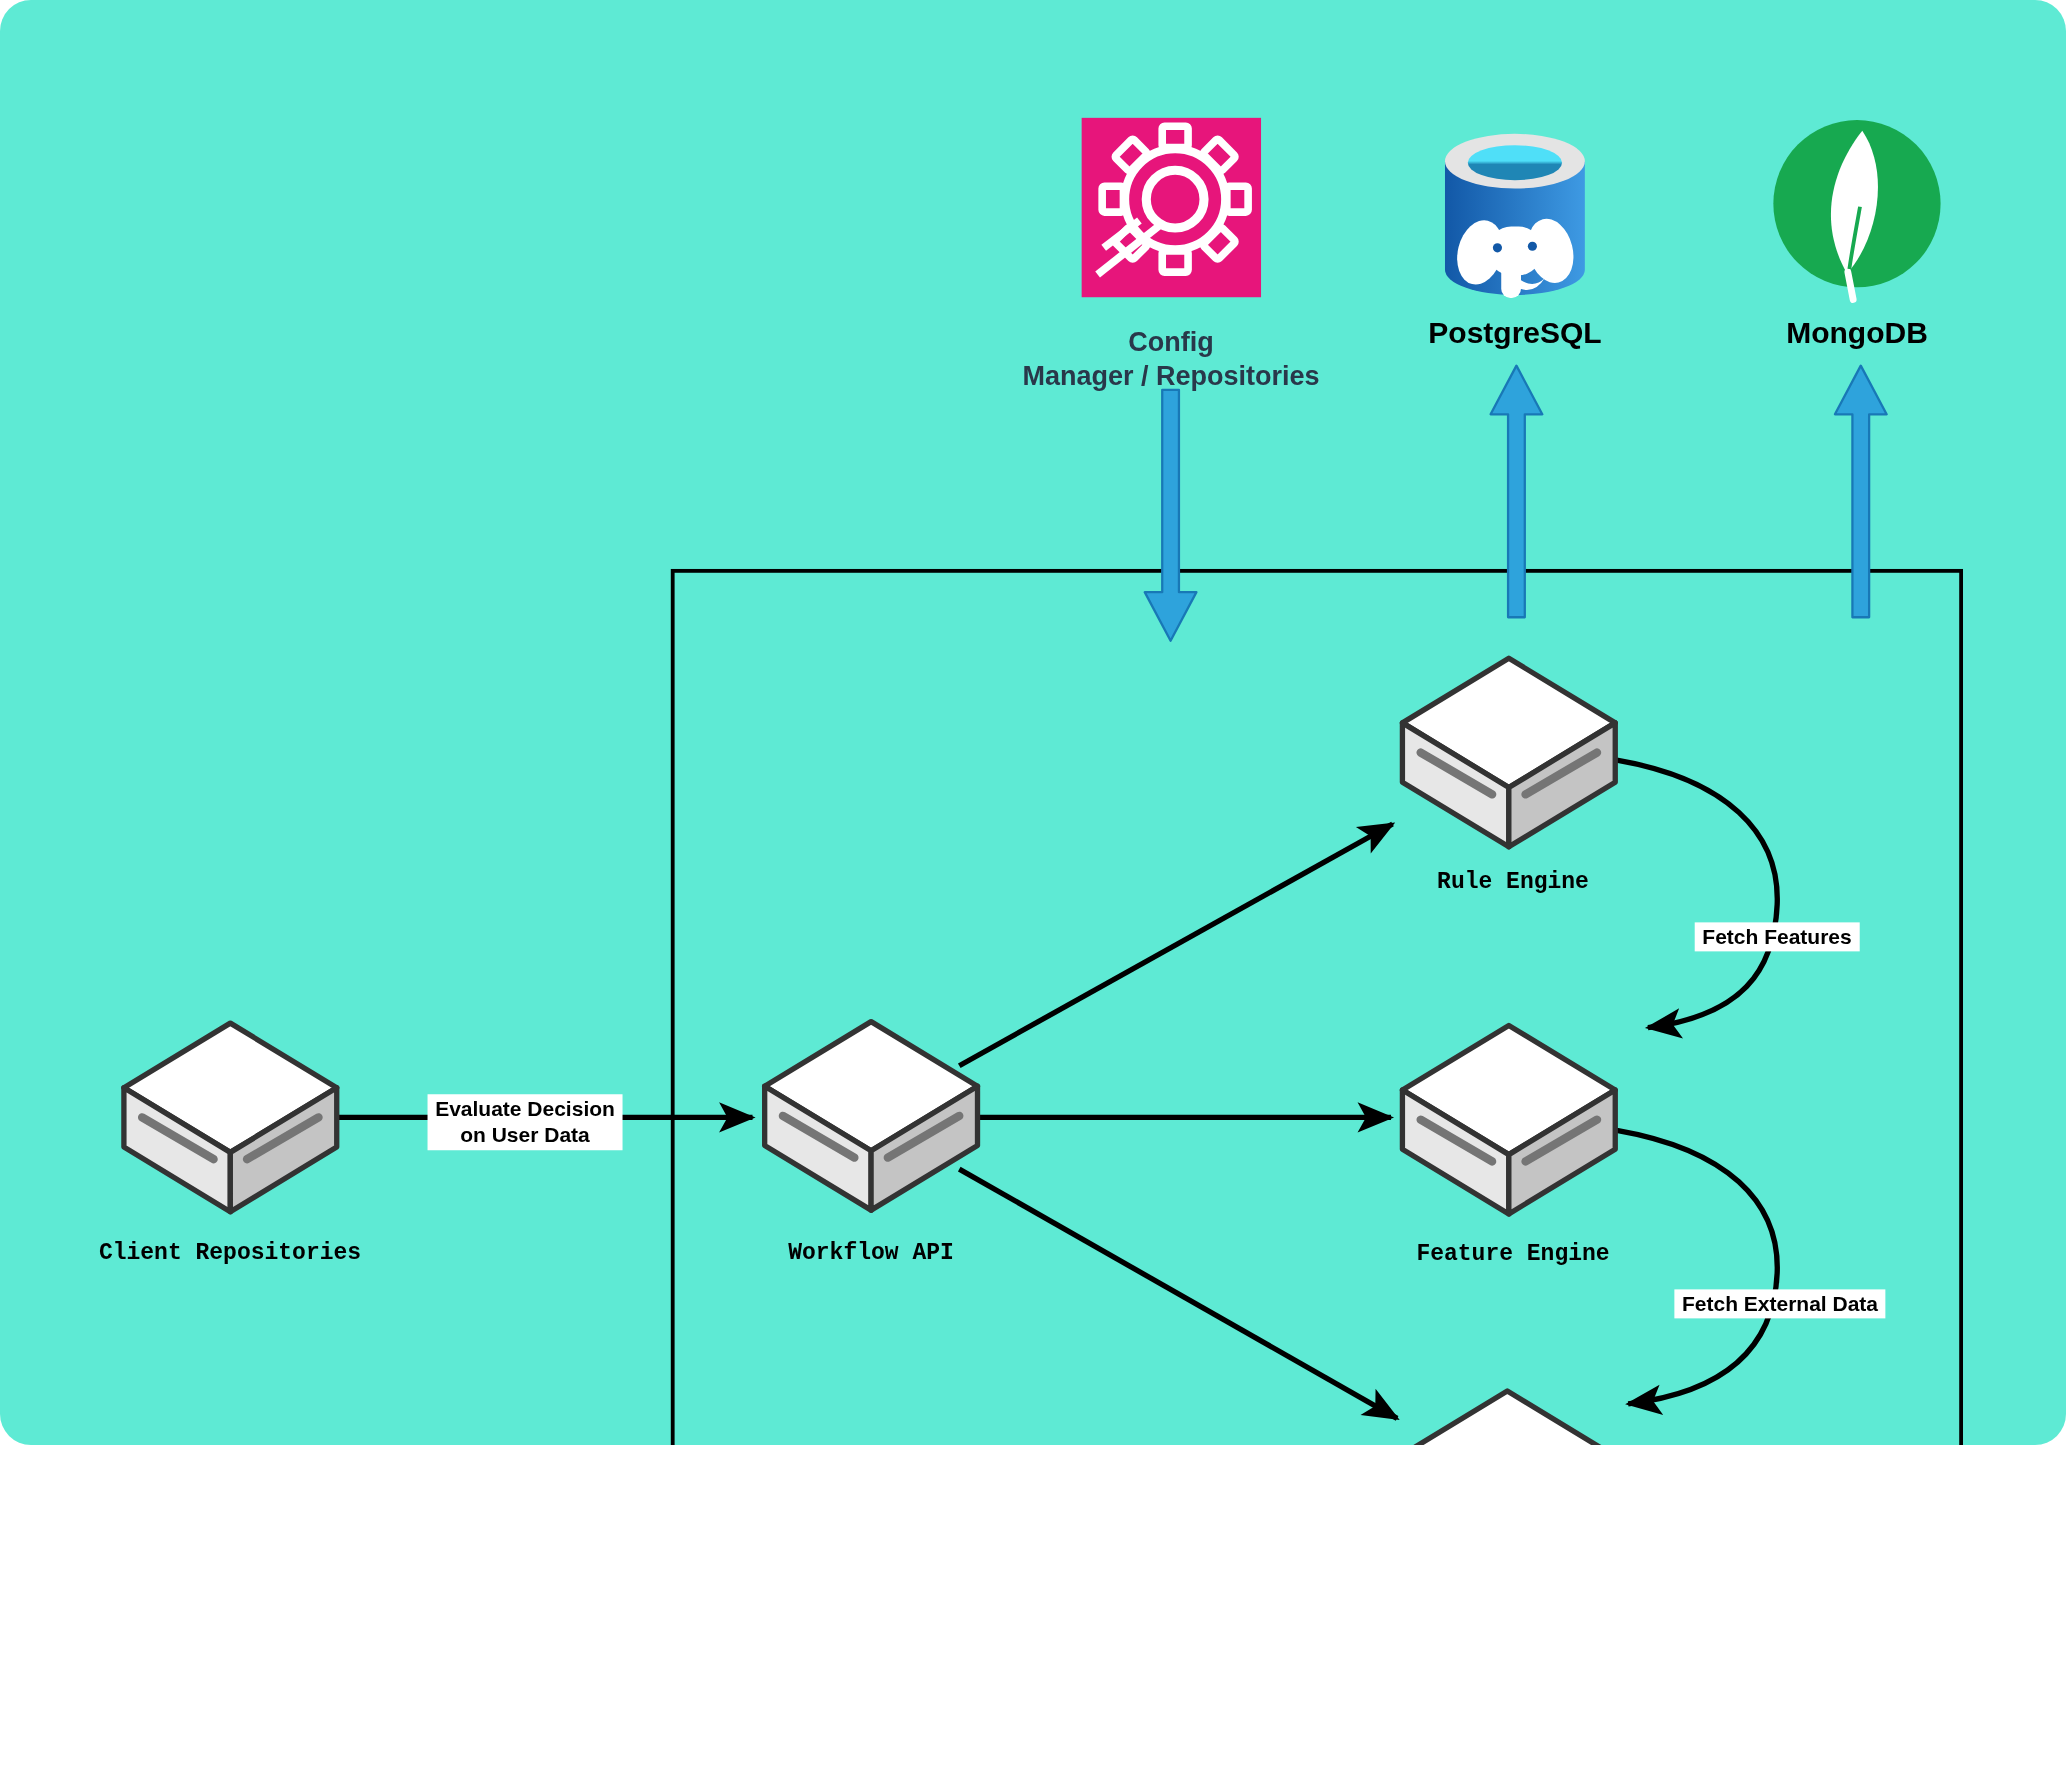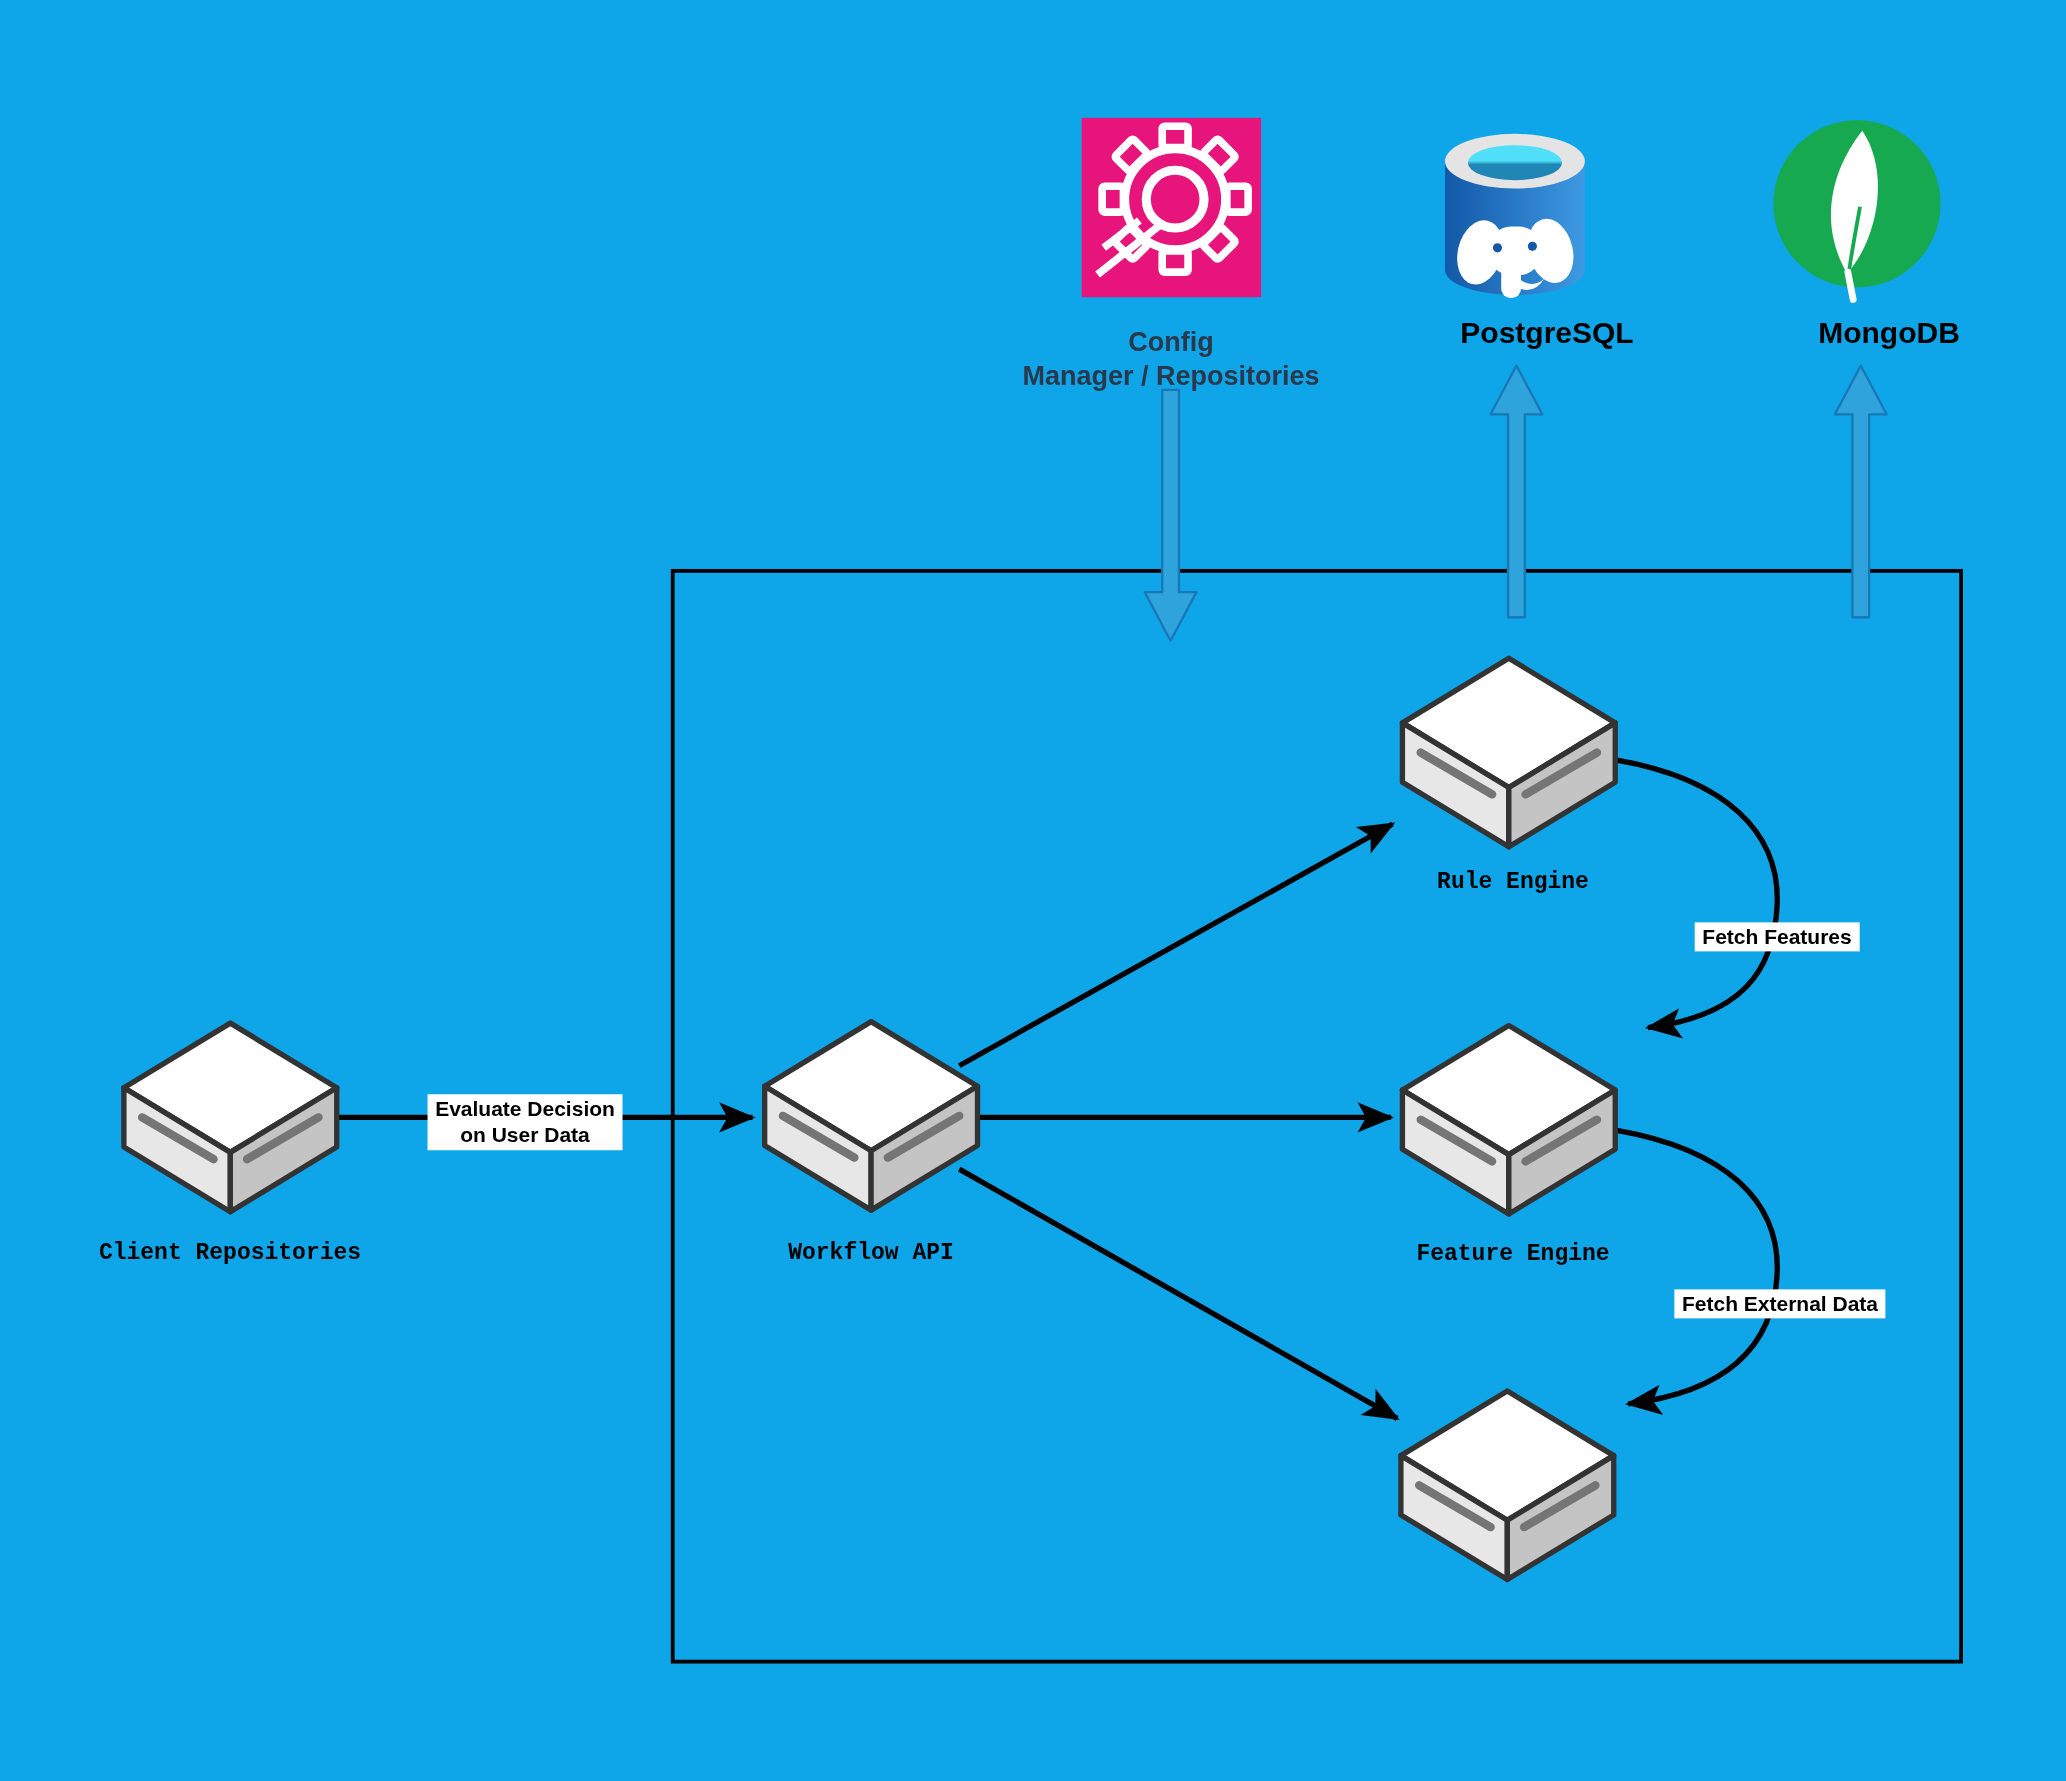--- a/index.html
+++ b/index.html
@@ -4,26 +4,26 @@
 <style>
   :root{
     --accent_pink:#E7157B; --blue_arrow_fill:#2EA3DC; --blue_arrow_stroke:#1878B6;
     --postgres_blue_dark:#1258A7; --postgres_blue_light:#3E9AE3; --postgres_rim:#E4E4E4;
     --postgres_water_top:#4FDFF8; --postgres_water_bottom:#1F86B5; --mongo_green:#17A950;
     --label_navy:#29384A; --box_top:#FFFFFF; --box_left:#E7E7E7; --box_right:#C4C4C4;
     --box_outline:#333333; --stripe_gray:#757575; --edge_black:#000000;
   }
   html,body{margin:0;padding:0;background:#fff;}
   body{font-family:"Liberation Sans", sans-serif;}
-  .canvas{position:relative;width:2066px;height:1781px;background:#0ea5e9;overflow:hidden;}
+  .canvas{position:relative;width:2066px;height:1445px;background:#5eead4;overflow:hidden;border-radius:31px;}
   .canvas > svg{position:absolute;left:0;top:0;}
   .lbl{position:absolute;transform:translate(-50%,-50%);text-align:center;
        font-weight:bold;color:#000;white-space:pre-line;line-height:1.25;}
   .lbl.node{font-size:23px;font-family:Liberation Mono, monospace;}
-  .lbl.icon-lbl{font-size:30px;margin-left:32px;}
+  .lbl.icon-lbl{font-size:30px;}
   .lbl.cfg{font-size:27px;color:var(--label_navy);}
   .lbl.edge{font-size:21px;background:#fff;padding:1.5px 7.6px;}
   .iso-top{fill:var(--box_top);}
   .iso-left{fill:var(--box_left);}
   .iso-right{fill:var(--box_right);}
   .iso-face{stroke:var(--box_outline);stroke-width:7;stroke-linejoin:round;}
   .iso-stripe{stroke:var(--stripe_gray);stroke-width:11;stroke-linecap:round;}
   .edge{stroke:var(--edge_black);stroke-width:7;fill:none;}
   .boundary{fill:none;stroke:#000;stroke-width:5;}
   .bluearrow{fill:var(--blue_arrow_fill);stroke:var(--blue_arrow_stroke);stroke-width:3;stroke-linejoin:round;}

